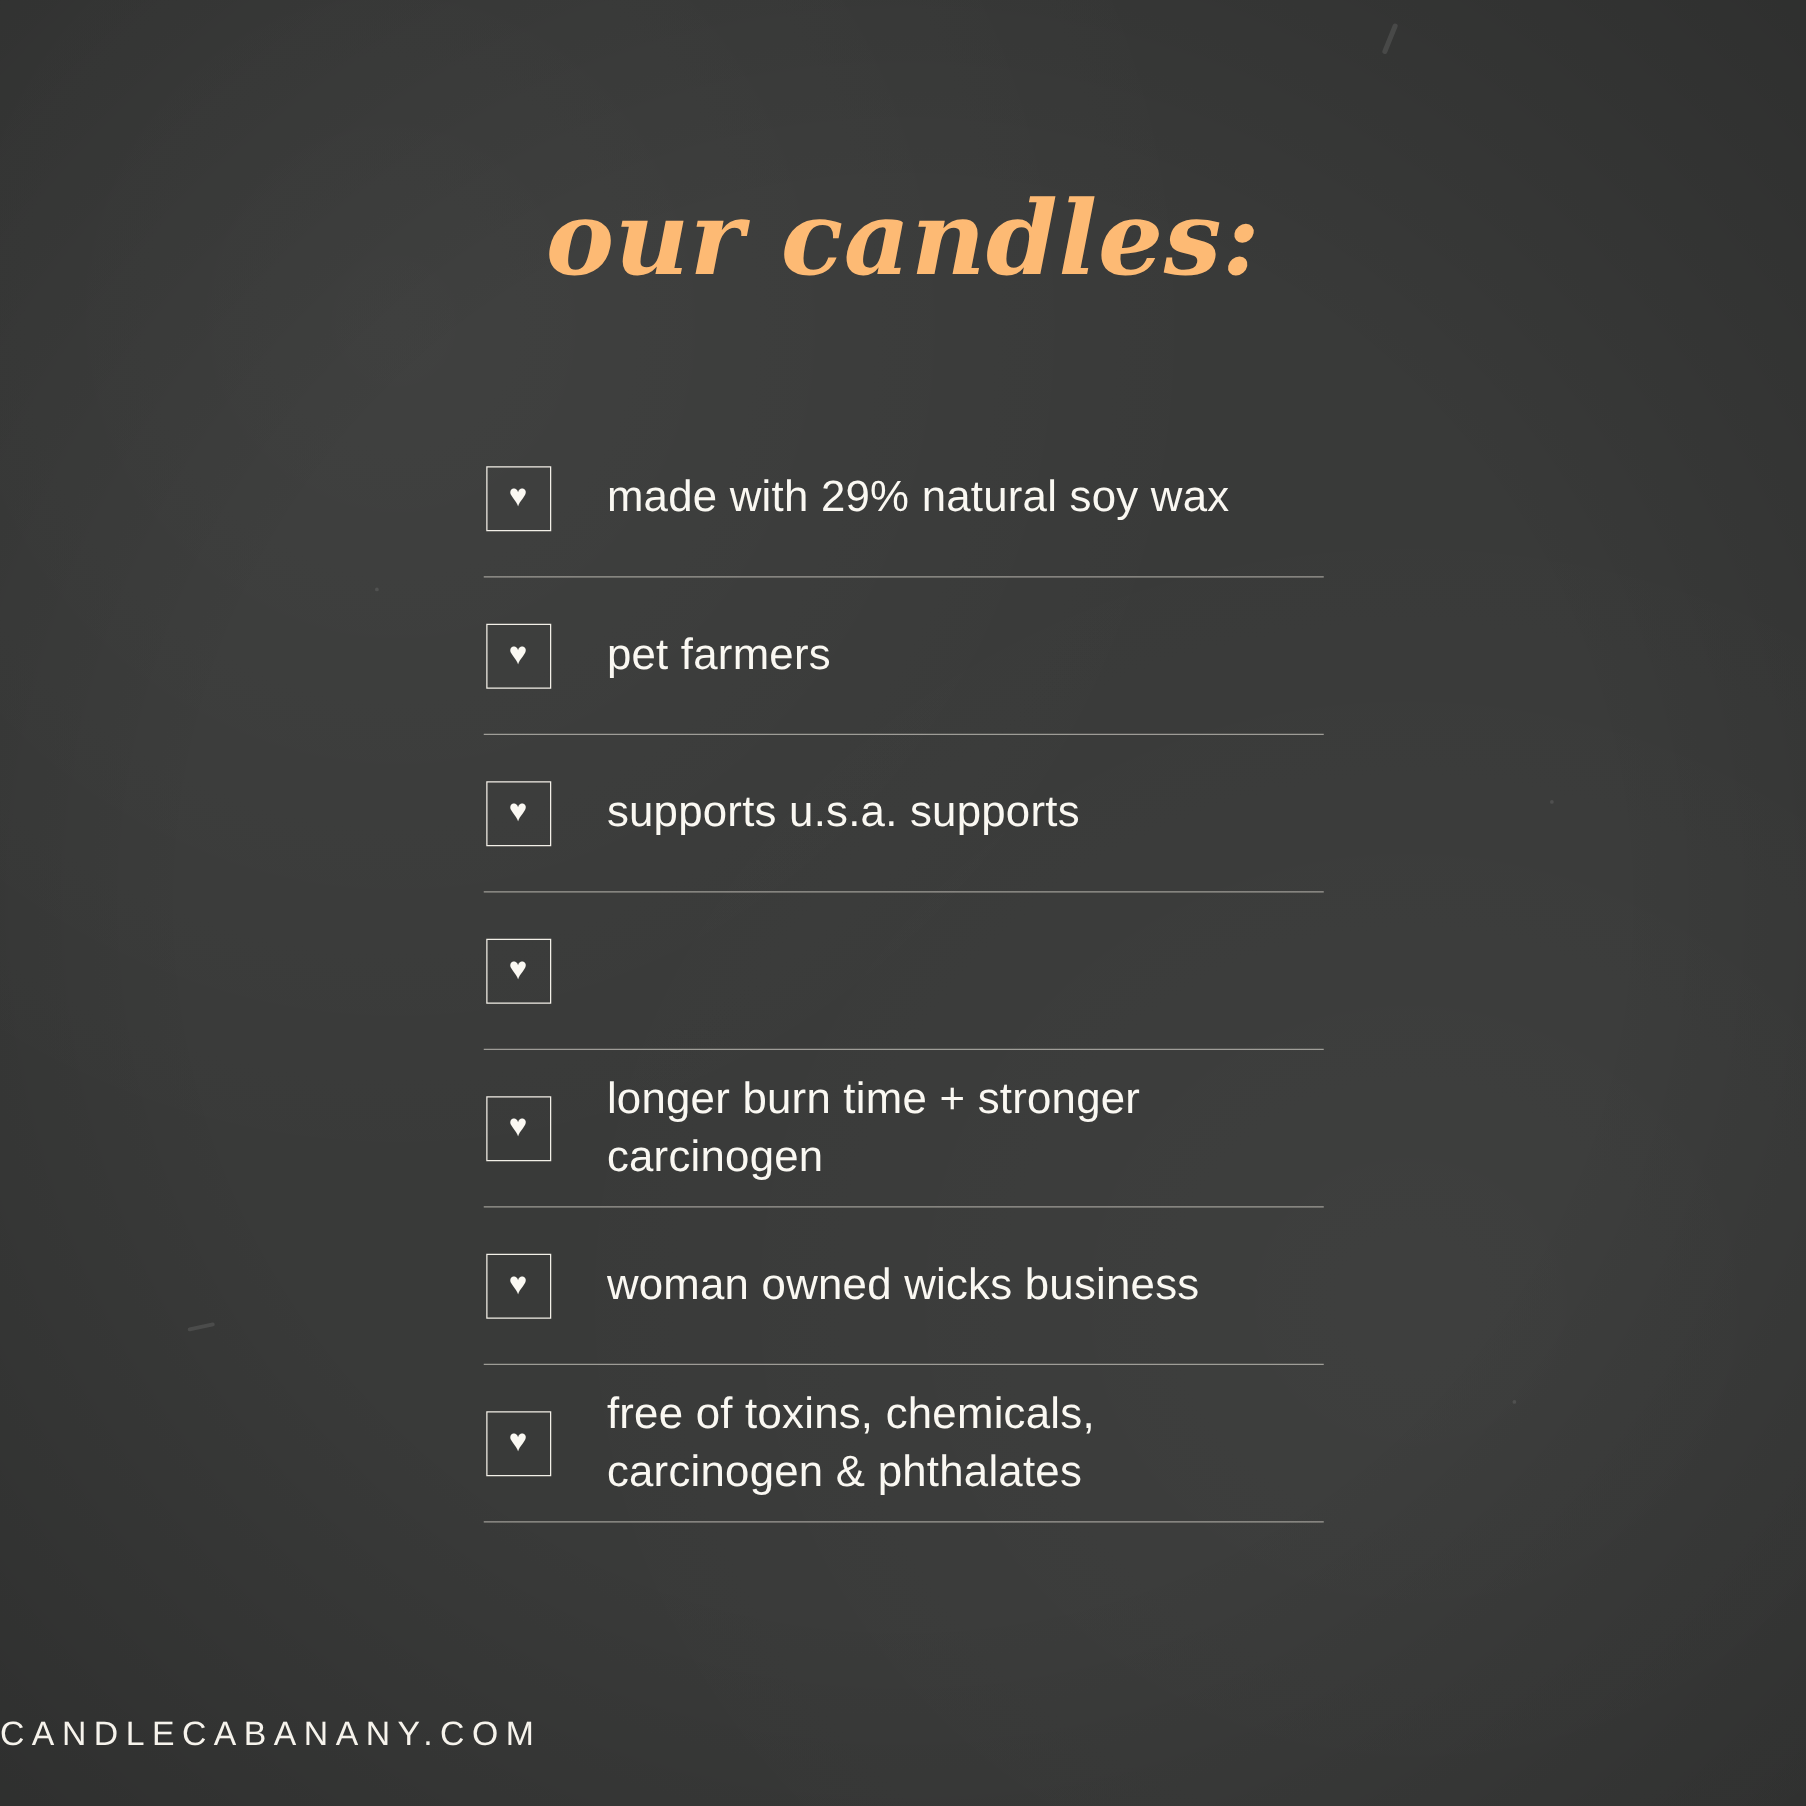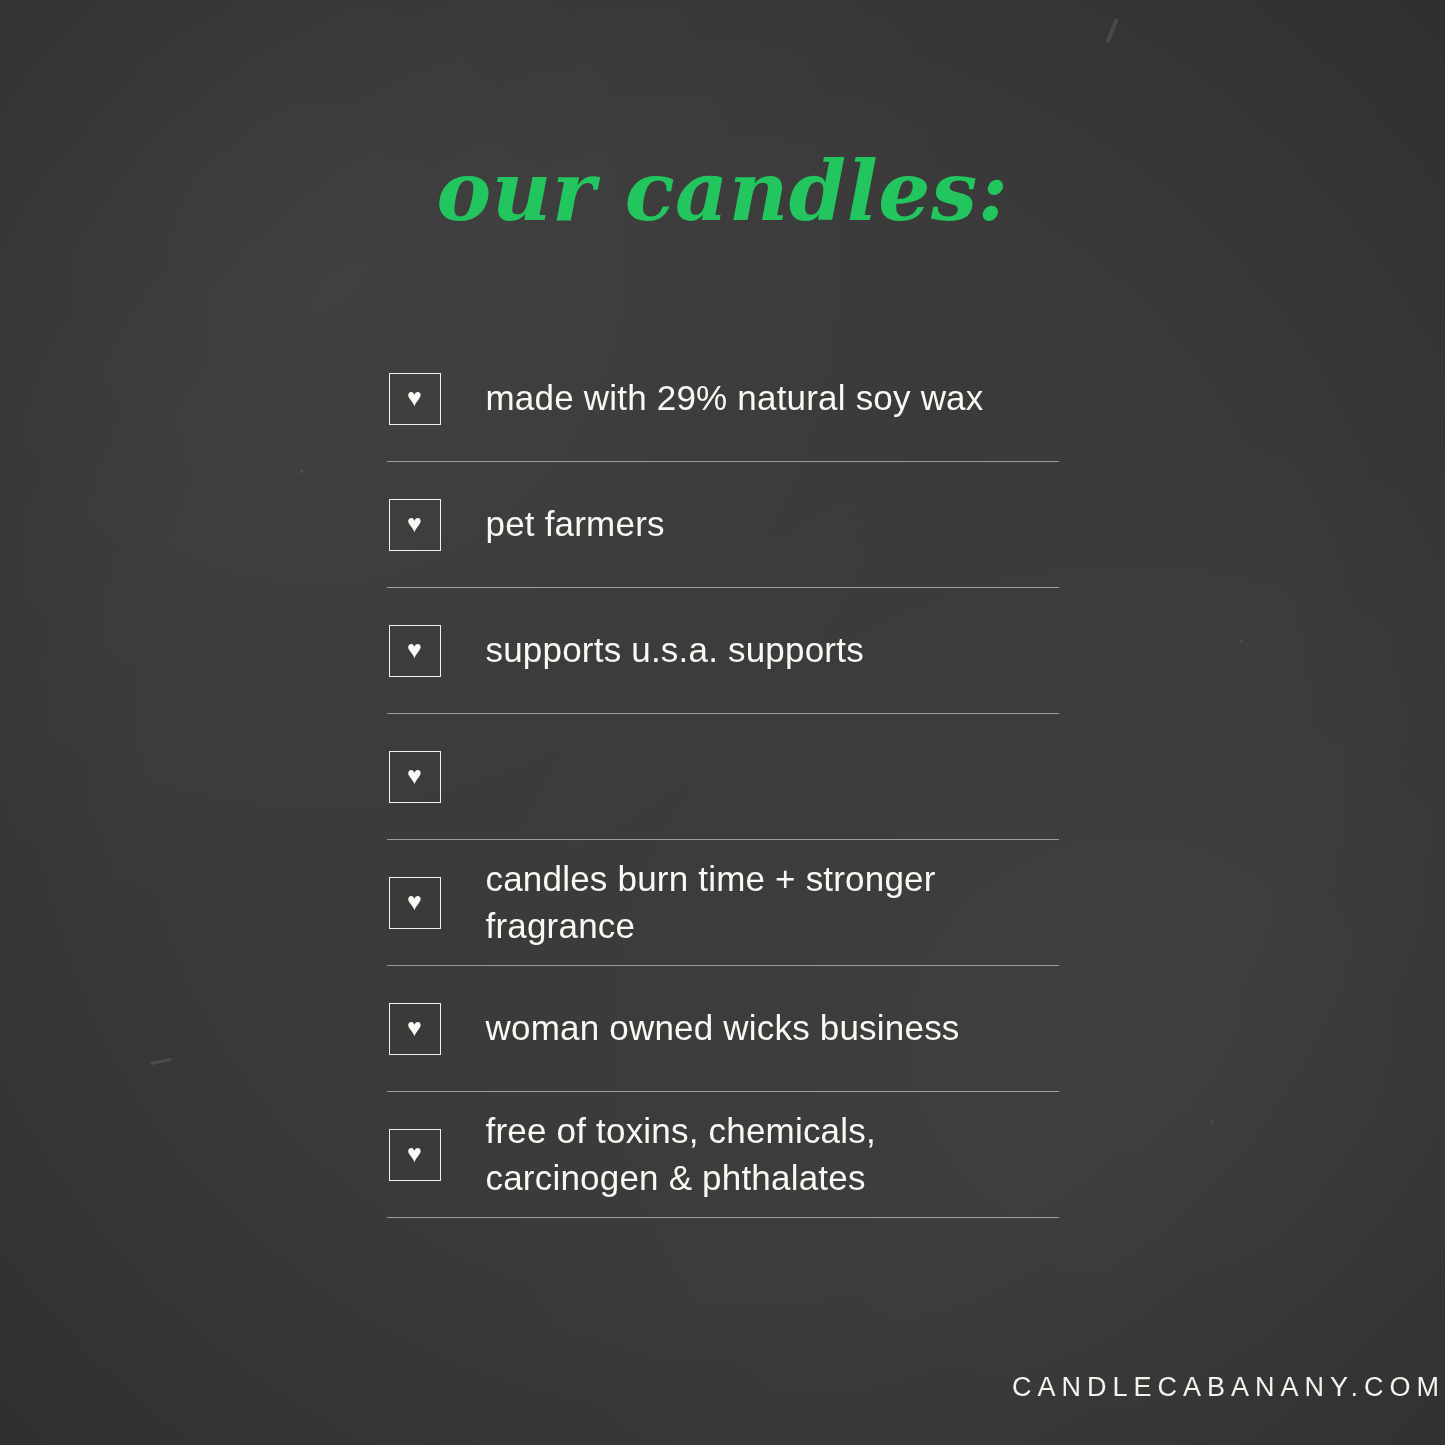--- a/index.html
+++ b/index.html
@@ -37,21 +37,21 @@
     flex-direction: column;
     align-items: center;
   }
   .title {
     margin-top: 150px;
     font-family: "DejaVu Serif", "Liberation Serif", serif;
     font-style: italic;
     font-weight: 700;
     font-size: 82px;
     letter-spacing: 0.5px;
-    color: #22c55e;
+    color: #fdba74;
     line-height: 1;
   }
   .list {
     margin-top: 104px;
     width: 672px;
     display: flex;
     flex-direction: column;
   }
   .row {
     display: flex;
@@ -85,21 +85,21 @@
     font-size: 35px;
     font-weight: 300;
     line-height: 1.33;
     letter-spacing: 0.2px;
   }
   .footer {
     position: absolute;
     bottom: 42px;
     left: 0;
     right: 0;
-    text-align: right;
+    text-align: left;
     color: #f6f3ec;
     font-size: 27px;
     font-weight: 300;
     letter-spacing: 6px;
   }
 </style>
 </head>
 <body>
 
 <div class="grain"></div>
@@ -133,21 +133,21 @@
     </div>
     <div class="row">
       <span class="checkbox">
         <span class="heart">♥</span>
       </span>
     </div>
     <div class="row">
       <span class="checkbox">
         <span class="heart">♥</span>
       </span>
-      <span class="row-text">candles burn time + stronger fragrance</span>
+      <span class="row-text">longer burn time + stronger carcinogen</span>
     </div>
     <div class="row">
       <span class="checkbox">
         <span class="heart">♥</span>
       </span>
       <span class="row-text">woman owned wicks business</span>
     </div>
     <div class="row">
       <span class="checkbox">
         <span class="heart">♥</span>

